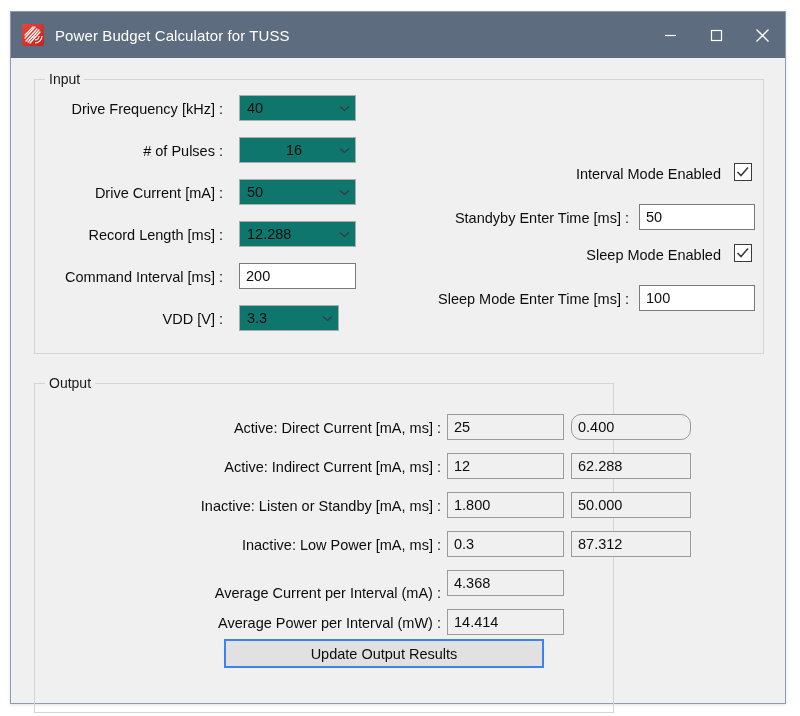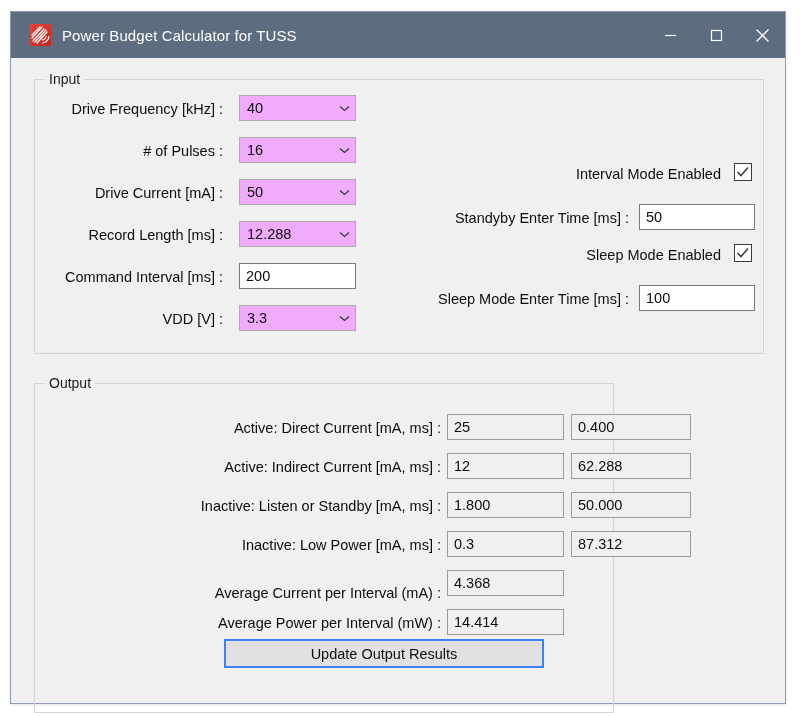--- a/index.html
+++ b/index.html
@@ -28,21 +28,20 @@
   
   #titlebar {
     position: absolute;
     left: 0; top: 0;
     width: 100%;
     height: 46px;
     background: #5d6c7f;
     display: flex;
     align-items: center;
     box-sizing: border-box;
-    padding-left: 7px;
   }
   #app-icon {
     width: 22px; height: 22px;
     margin-left: 11px;
     background: linear-gradient(135deg, #e8453c 0%, #c0241c 100%);
     border-radius: 2px;
     position: relative;
     overflow: hidden;
     flex: 0 0 auto;
   }
@@ -103,21 +102,21 @@
     color: #0d0d0d;
     text-align: right;
     white-space: nowrap;
     line-height: 20px;
   }
 
   
   .combo {
     position: absolute;
     height: 26px;
-    background: #f0abfc;
+    background: #0f766e;
     border: 1px solid #acacac;
     box-sizing: border-box;
     display: flex;
     align-items: center;
     color: #0d0d0d;
     font-size: 14.5px;
   }
   .combo .cval { padding-left: 7px; flex: 1 1 auto; white-space: nowrap; }
   .combo .carrow {
     width: 22px;
@@ -238,21 +237,21 @@
     <div class="combo" style="left:228px; top:37px; width:117px;">
       <div class="cval">40</div>
       <div class="carrow">
         <svg width="11" height="7" viewBox="0 0 11 7">
             <polyline points="1,1.5 5.5,5.5 10,1.5" fill="none" stroke="#3a3a3a" stroke-width="1.3"></polyline>
           </svg>
       </div>
     </div>
 
     <div class="field-label" style="left:20px; top:83px; width:192px;"># of Pulses :</div>
-    <div class="combo" style="left:228px; top:79px; width:117px;">
+    <div class="combo" style="left:228px; top:79px; width:117px;padding-left:39px;">
       <div class="cval">16</div>
       <div class="carrow">
         <svg width="11" height="7" viewBox="0 0 11 7">
             <polyline points="1,1.5 5.5,5.5 10,1.5" fill="none" stroke="#3a3a3a" stroke-width="1.3"></polyline>
           </svg>
       </div>
     </div>
 
     <div class="field-label" style="left:20px; top:125px; width:192px;">Drive Current [mA] :</div>
     <div class="combo" style="left:228px; top:121px; width:117px;">
@@ -273,21 +272,21 @@
           </svg>
       </div>
     </div>
 
     <div class="field-label" style="left:20px; top:209px; width:192px;">Command Interval [ms] :</div>
     <div class="tbox" style="left:228px; top:205px; width:117px;">
       <span>200</span>
     </div>
 
     <div class="field-label" style="left:20px; top:251px; width:192px;">VDD [V] :</div>
-    <div class="combo" style="left:228px; top:247px; width:117px;">
+    <div class="combo" style="left:228px; top:247px; width:100px;">
       <div class="cval">3.3</div>
       <div class="carrow">
         <svg width="11" height="7" viewBox="0 0 11 7">
             <polyline points="1,1.5 5.5,5.5 10,1.5" fill="none" stroke="#3a3a3a" stroke-width="1.3"></polyline>
           </svg>
       </div>
     </div>
 
     <div class="check-label" style="left:420px; top:106px; width:290px;">Interval Mode Enabled</div>
     <div class="checkbox" style="left:723px; top:105px;">
@@ -314,21 +313,21 @@
     </div>
 
     <div class="groupbox" id="group-output">
       <div class="group-title">Output</div>
     </div>
 
     <div class="field-label" style="left:100px; top:360px; width:330px;">Active: Direct Current [mA, ms] :</div>
     <div class="robox" style="left:436px; top:356px; width:117px;">
       <span>25</span>
     </div>
-    <div class="robox" style="left:560px; top:356px; width:120px;">
+    <div class="robox" style="left:560px; top:356px; width:120px;border-radius:10px;">
       <span>0.400</span>
     </div>
 
     <div class="field-label" style="left:100px; top:399px; width:330px;">Active: Indirect Current [mA, ms] :</div>
     <div class="robox" style="left:436px; top:395px; width:117px;">
       <span>12</span>
     </div>
     <div class="robox" style="left:560px; top:395px; width:120px;">
       <span>62.288</span>
     </div>

